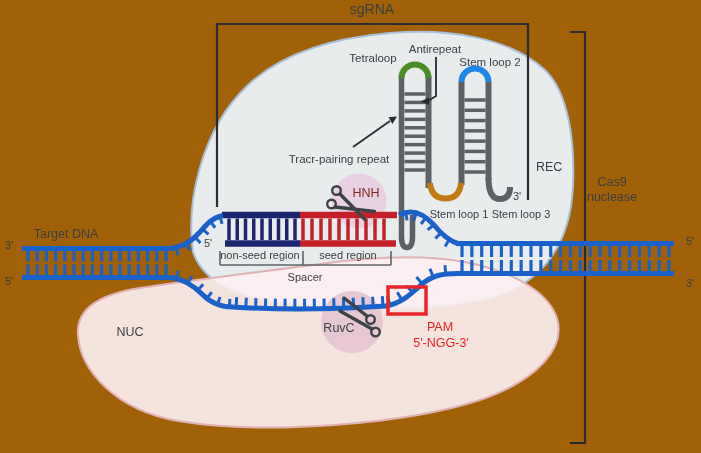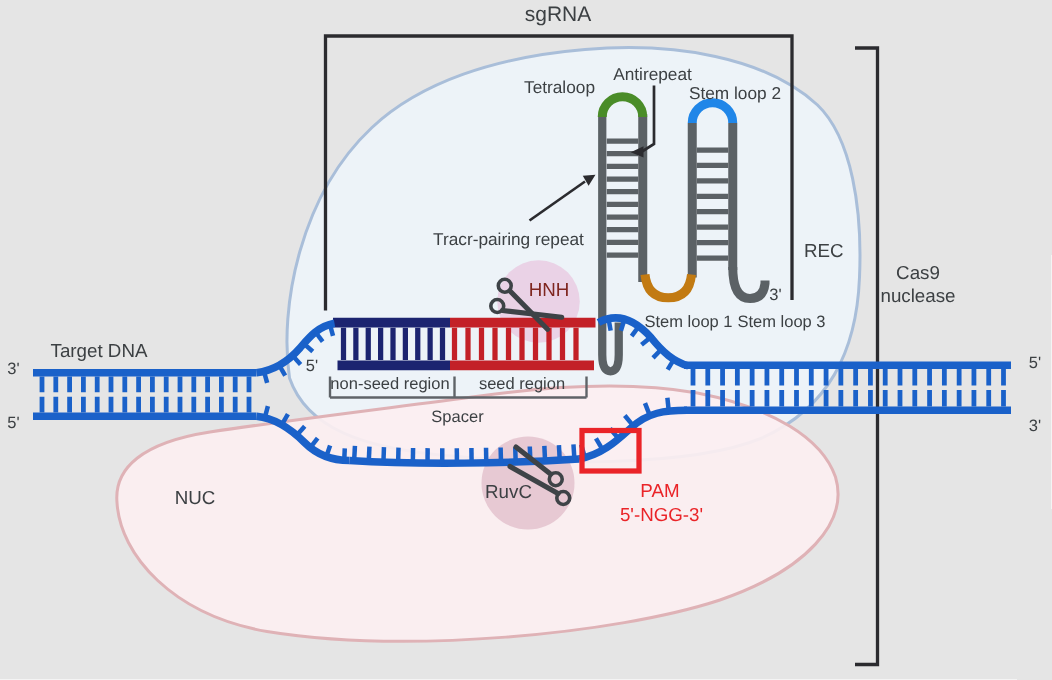--- a/index.html
+++ b/index.html
@@ -1,16 +1,16 @@
 <!DOCTYPE html>
 <html style="--c-dna-blue: #1a61c9; --c-navy: #1c2470; --c-seed-red: #c32027; --c-rna-gray: #5b6165; --c-tetraloop-green: #4a8c28; --c-stem2-blue: #2086e8; --c-stem1-orange: #c27a12; --c-rec-fill: #edf3f9; --c-rec-stroke: #a9bed9; --c-nuc-fill: #fceff1; --c-nuc-stroke: #dfb2b6; --c-hnh-circle: #e9cee3; --c-ruvc-circle: #e6c6d1; --c-pam-red: #ea2428; --c-bracket: #2b2b2f; --c-region-bracket: #5f6368; --c-scissors: #3e4347; --c-text: #3c4043; --c-hnh-text: #7f2620;"><head>
 <meta charset="utf-8">
 <style>
   html,body{margin:0;padding:0;background:#ffffff;}
-  .stage{width:701px;height:453px;position:relative;background:#e5e5e5;overflow:hidden;}
+  .stage{width:701px;height:453px;position:relative;background:#a16207;overflow:hidden;}
   svg text{font-family:"Liberation Sans","DejaVu Sans",sans-serif;fill:var(--c-text);}
   .mid{text-anchor:middle;}
   .t14{font-size:14px;}
   .t12{font-size:12.5px;}
   .t11{font-size:11px;}
   .t115{font-size:11.5px;}
   .f-none{fill:none;}
   .s-dna{stroke:var(--c-dna-blue);}
   .s-navy{stroke:var(--c-navy);}
   .s-seed{stroke:var(--c-seed-red);}

